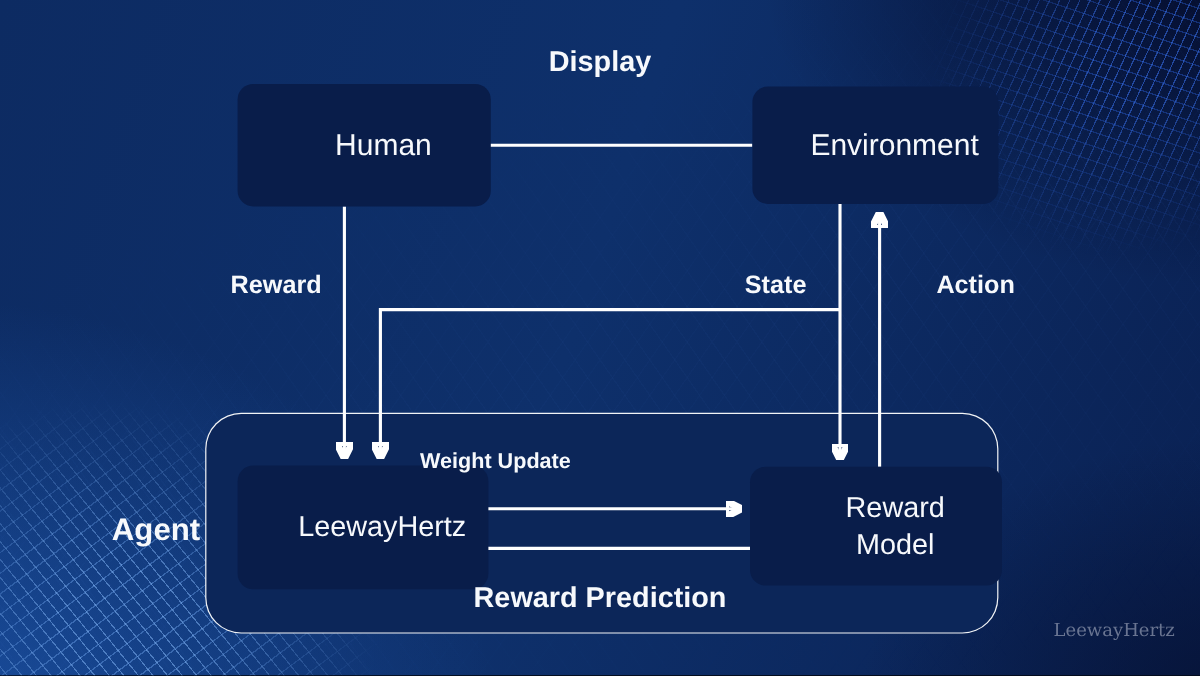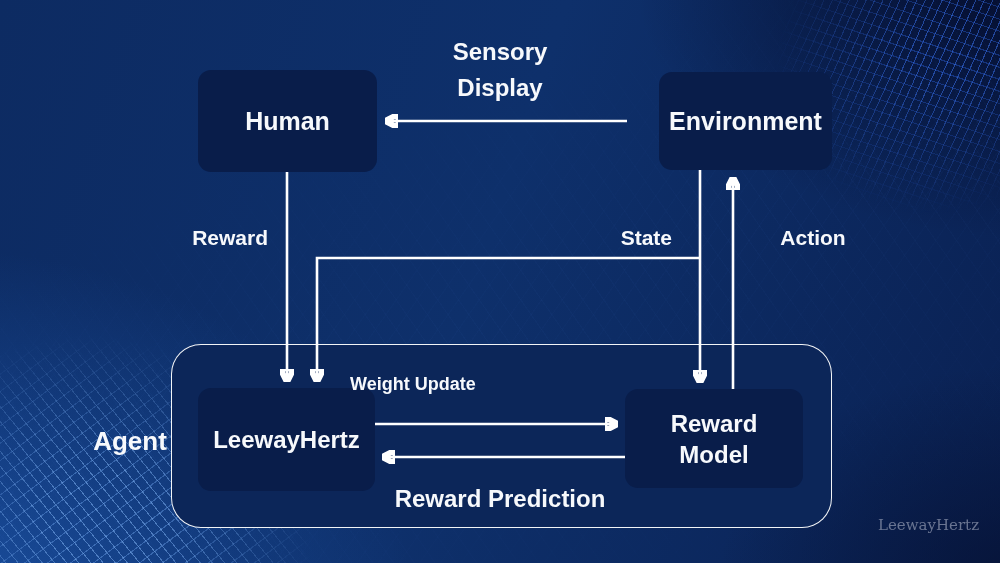--- a/index.html
+++ b/index.html
@@ -55,24 +55,24 @@
   .agent-box{
     position:absolute;left:171px;top:344px;width:661px;height:184px;
     box-sizing:border-box;border:1.6px solid rgba(255,255,255,.95);
     border-radius:30px;background:var(--c-agent_fill);
   }
   .wires{position:absolute;left:0;top:0;width:1000px;height:563px;}
   .wires path{fill:none;stroke:var(--c-line);stroke-width:2.6px;}
   .node{
     position:absolute;display:flex;flex-direction:column;align-items:center;justify-content:center;
     background:var(--c-node_fill);border-radius:13px;
-    font-size:25px;font-weight:700;line-height:31px;text-align:center;
+    font-size:25px;font-weight:400;line-height:31px;text-align:center;padding-left:32px;
   }
   .n-human{left:198px;top:70px;width:179px;height:102px;}
-  .n-env{left:627px;top:72px;width:173px;height:98px;margin-left:32px;}
+  .n-env{left:627px;top:72px;width:173px;height:98px;}
   .n-sl{left:198px;top:388px;width:177px;height:103px;font-size:24px;}
   .n-rm{left:625px;top:389px;width:178px;height:99px;font-size:24px;}
   .lbl{position:absolute;font-weight:600;}
   .l-sensory{left:400px;top:34px;width:200px;font-size:24px;line-height:36px;text-align:center;}
   .l-reward{left:158px;top:226px;width:110px;font-size:21px;text-align:right;}
   .l-state{left:560px;top:226px;width:112px;font-size:21px;text-align:right;}
   .l-action{left:758px;top:226px;width:110px;font-size:21px;text-align:center;}
   .l-weight{left:350px;top:374px;width:300px;font-size:18px;text-align:left;}
   .l-pred{left:350px;top:485px;width:300px;font-size:24px;text-align:center;}
   .l-agent{left:70px;top:426px;width:120px;font-size:26px;text-align:center;}
@@ -119,21 +119,20 @@
   <div class="node n-sl">
     <span>LeewayHertz</span>
   </div>
 
   <div class="node n-rm">
     <span>Reward</span>
     <span>Model</span>
   </div>
 
   <div class="lbl l-sensory">
-    <div>Sensory</div>
     <div>Display</div>
   </div>
 
   <div class="lbl l-reward">Reward</div>
   <div class="lbl l-state">State</div>
   <div class="lbl l-action">Action</div>
   <div class="lbl l-weight">Weight Update</div>
   <div class="lbl l-pred">Reward Prediction</div>
   <div class="lbl l-agent">Agent</div>
 

